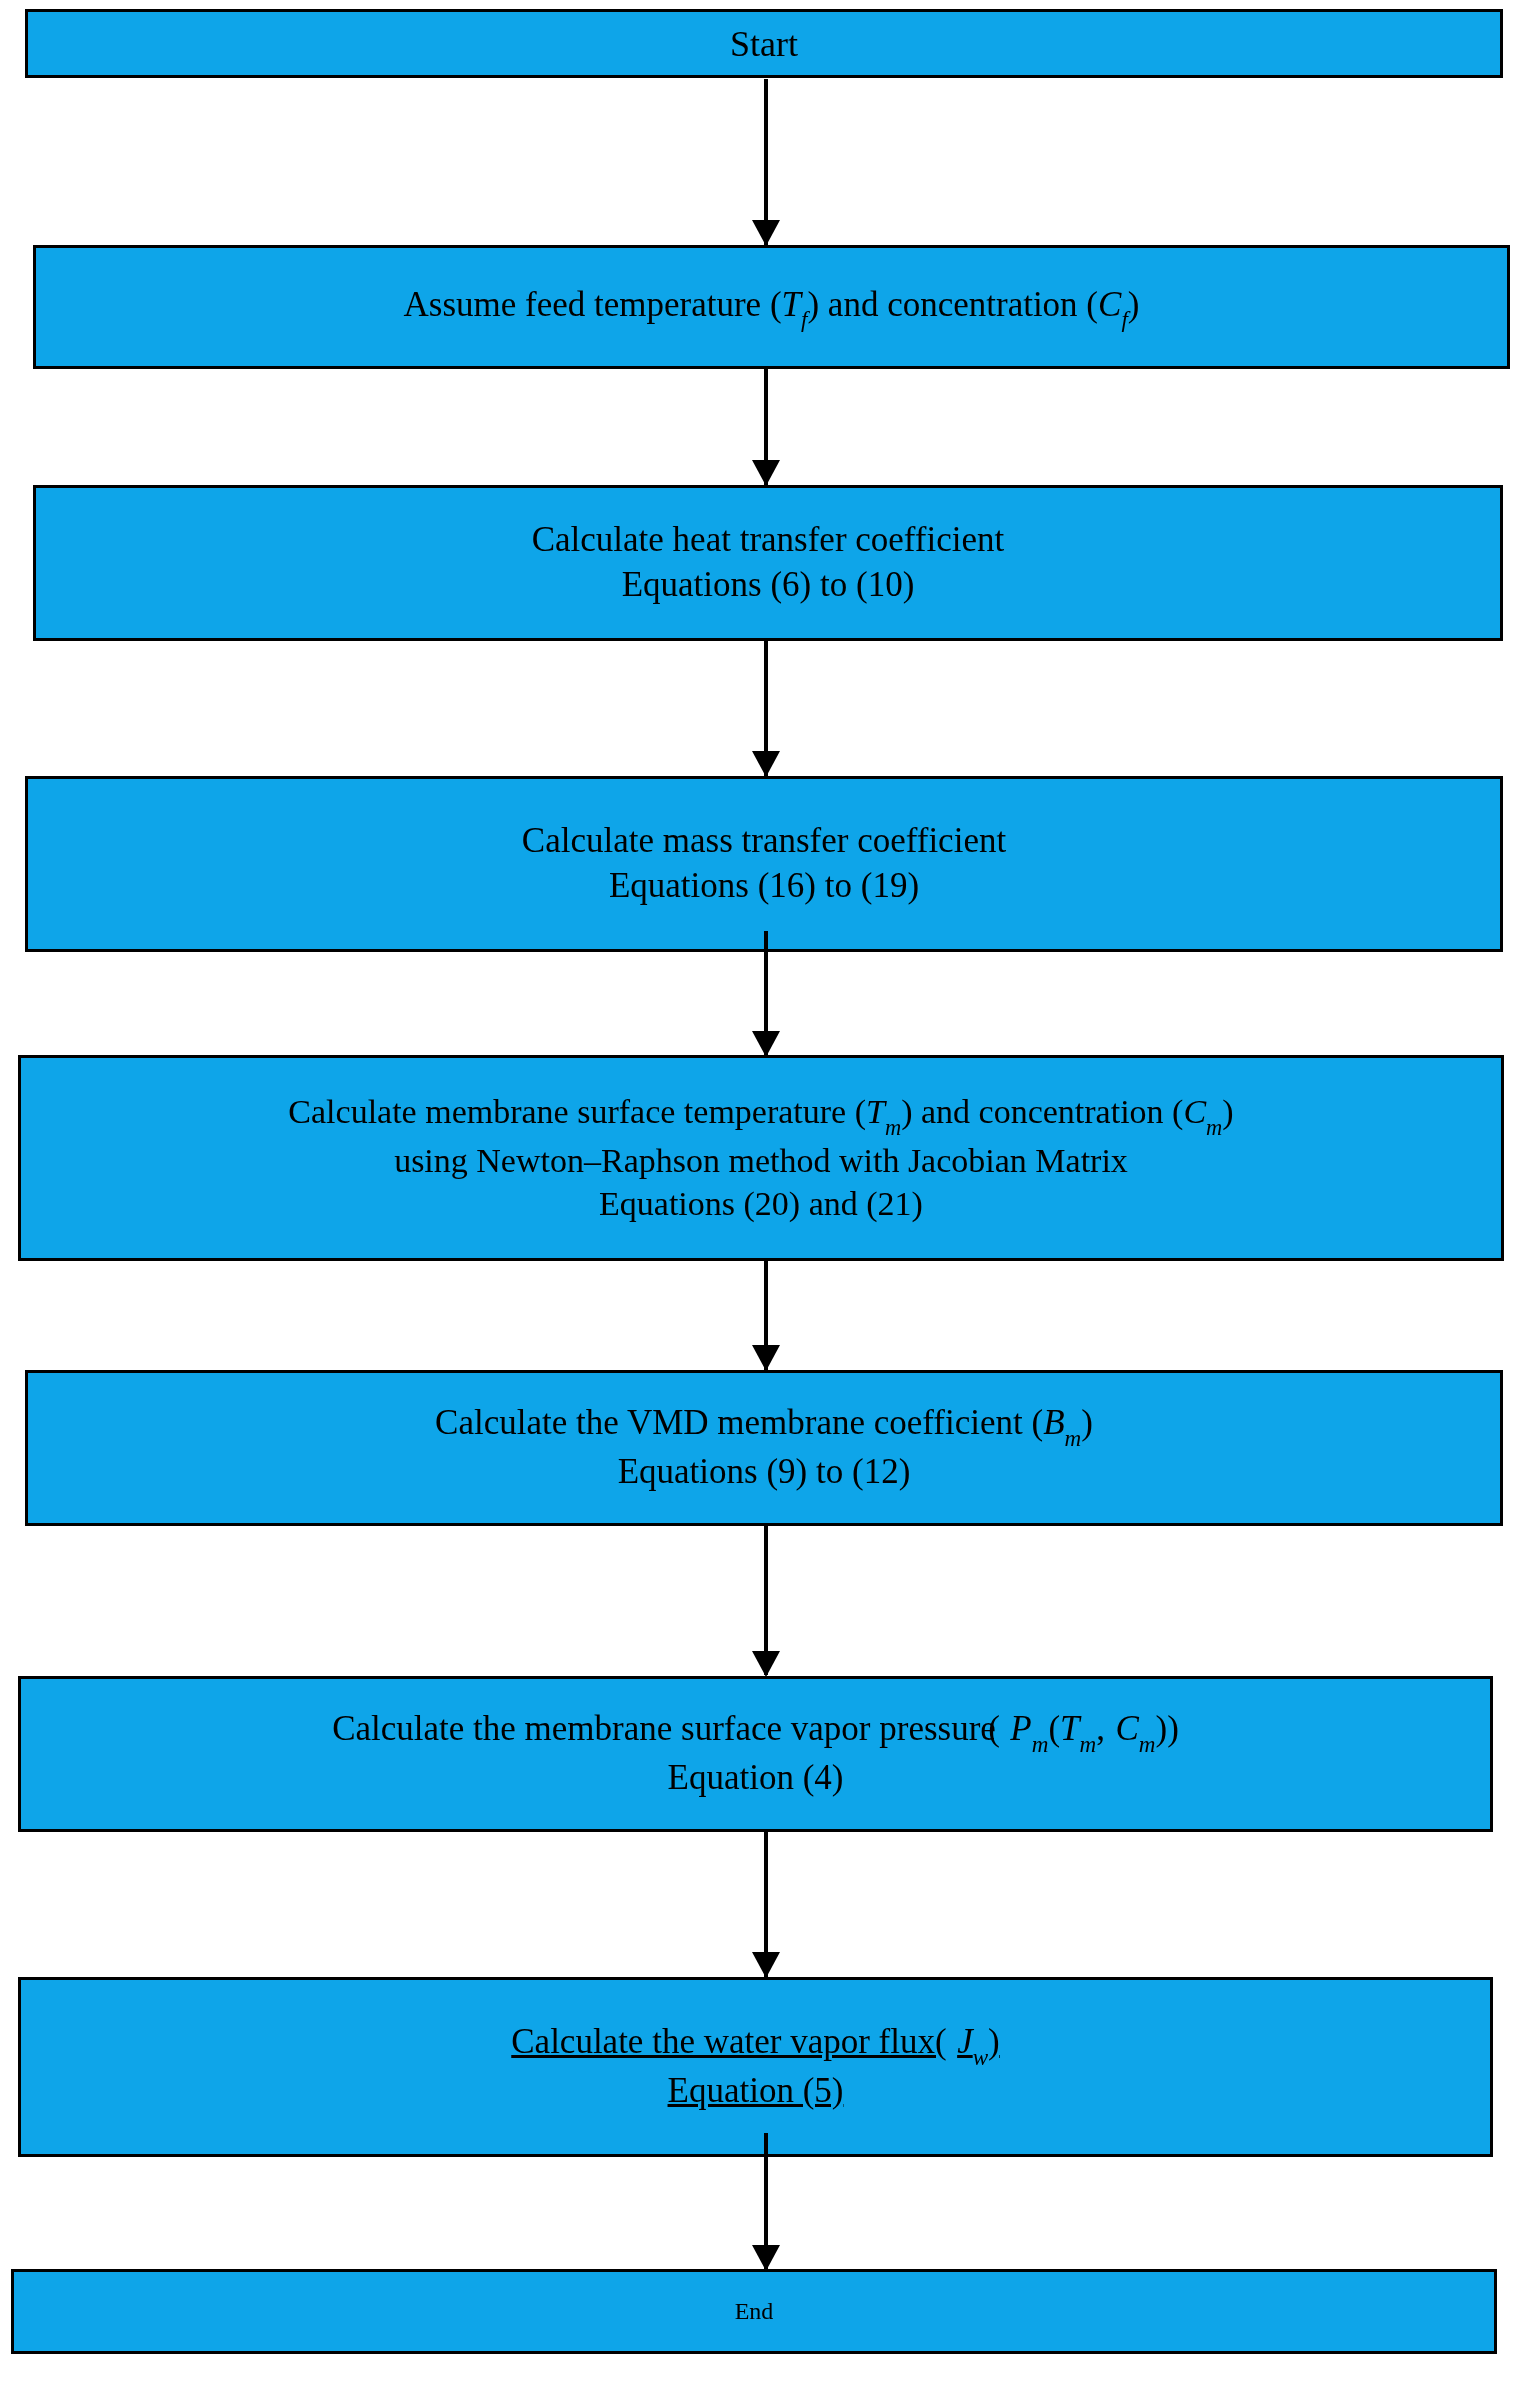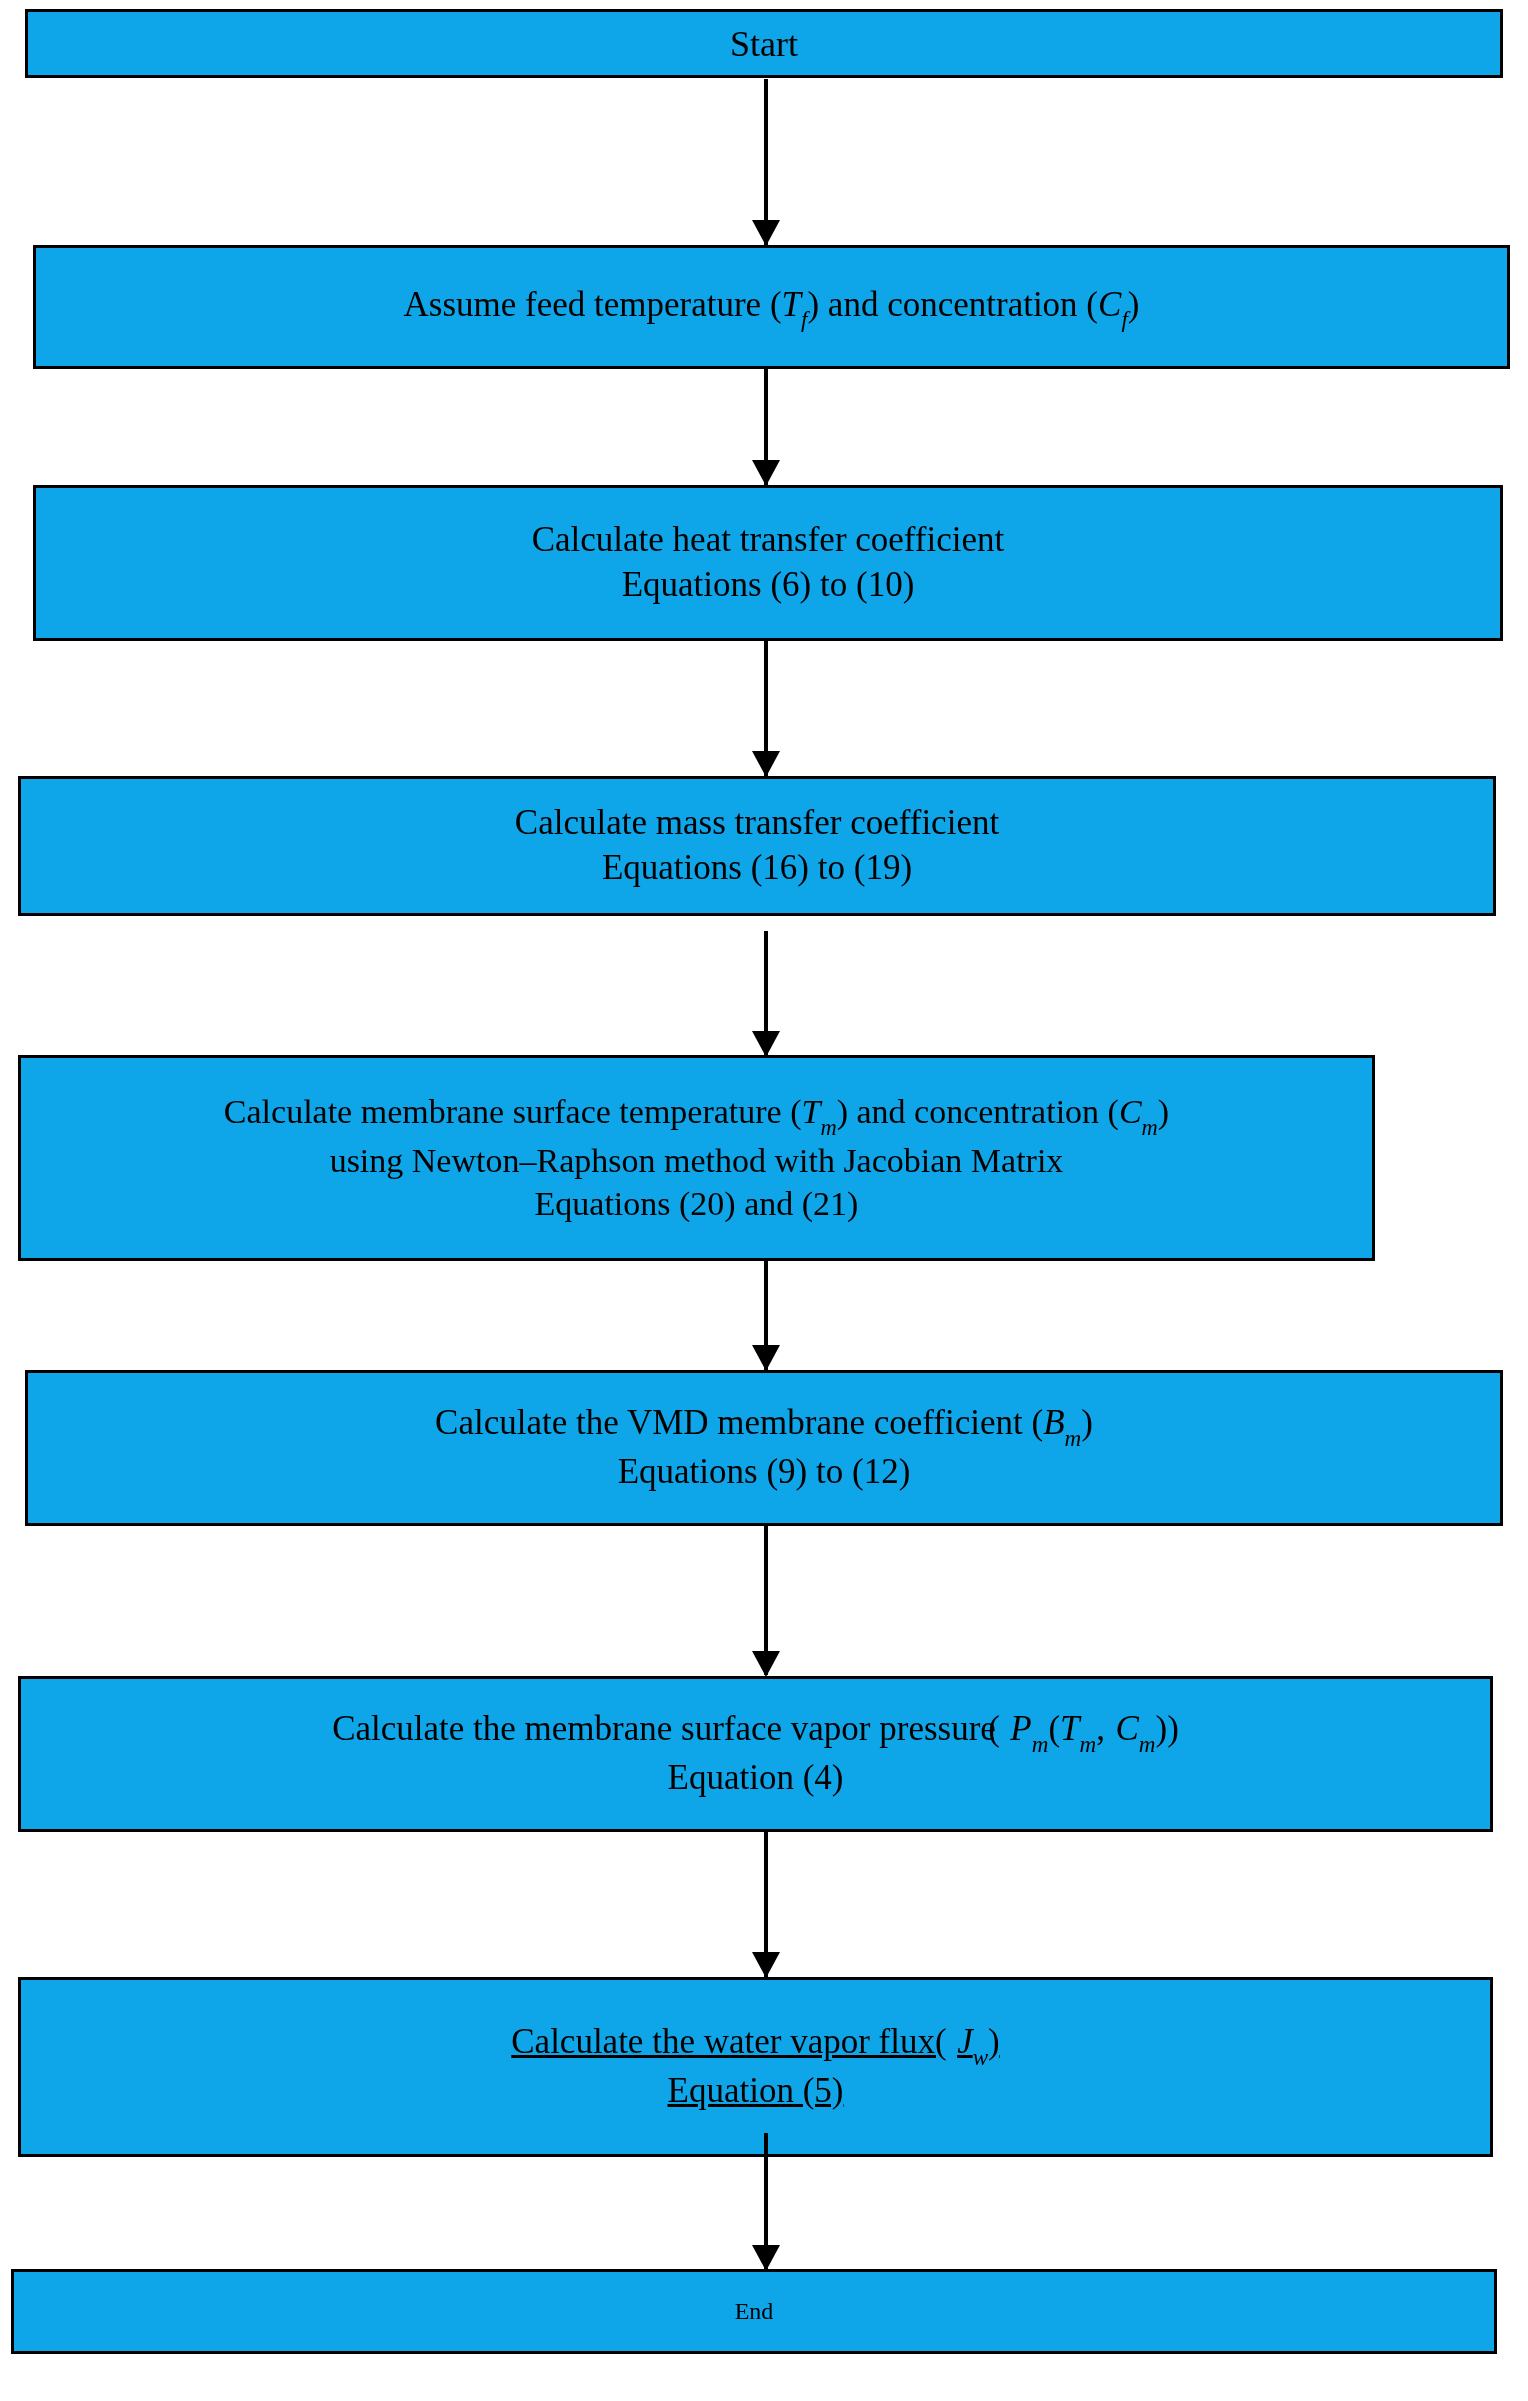--- a/index.html
+++ b/index.html
@@ -91,29 +91,29 @@
   <div class="arrowhead" style="left: 752px; top: 460px;"></div>
 
   <div class="node" style="left: 33px; top: 485px; width: 1470px; height: 156px; font-size: 35px;">
     <span class="line">Calculate heat transfer coefficient</span>
     <span class="line">Equations (6) to (10)</span>
   </div>
 
   <div class="connector" style="left: 764px; top: 641px; height: 135px;"></div>
   <div class="arrowhead" style="left: 752px; top: 751px;"></div>
 
-  <div class="node" style="left: 18px; top: 776px; width: 1478px; height: 140px; font-size: 35px;">
+  <div class="node" style="left: 25px; top: 776px; width: 1478px; height: 176px; font-size: 35px;">
     <span class="line">Calculate mass transfer coefficient</span>
     <span class="line">Equations (16) to (19)</span>
   </div>
 
   <div class="connector" style="left: 764px; top: 931px; height: 124px;"></div>
   <div class="arrowhead" style="left: 752px; top: 1031px;"></div>
 
-  <div class="node" style="left: 18px; top: 1055px; width: 1357px; height: 206px; font-size: 34px;">
+  <div class="node" style="left: 18px; top: 1055px; width: 1486px; height: 206px; font-size: 34px;">
     <span class="line"><span>Calculate membrane surface temperature (</span><span class="mi">T</span><span class="sub">m</span><span>) and concentration (</span><span class="mi">C</span><span class="sub">m</span><span>)</span></span>
     <span class="line">using Newton–Raphson method with Jacobian Matrix</span>
     <span class="line">Equations (20) and (21)</span>
   </div>
 
   <div class="connector" style="left: 764px; top: 1261px; height: 109px;"></div>
   <div class="arrowhead" style="left: 752px; top: 1345px;"></div>
 
   <div class="node" style="left: 25px; top: 1370px; width: 1478px; height: 156px; font-size: 35px;">
     <span class="line"><span>Calculate the VMD membrane coefficient (</span><span class="mi">B</span><span class="sub">m</span><span>)</span></span>

